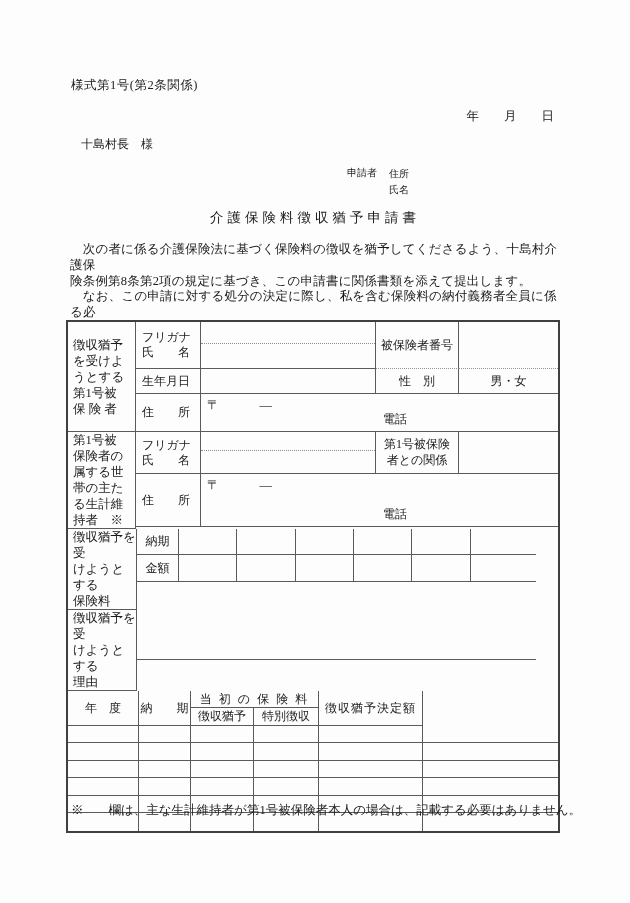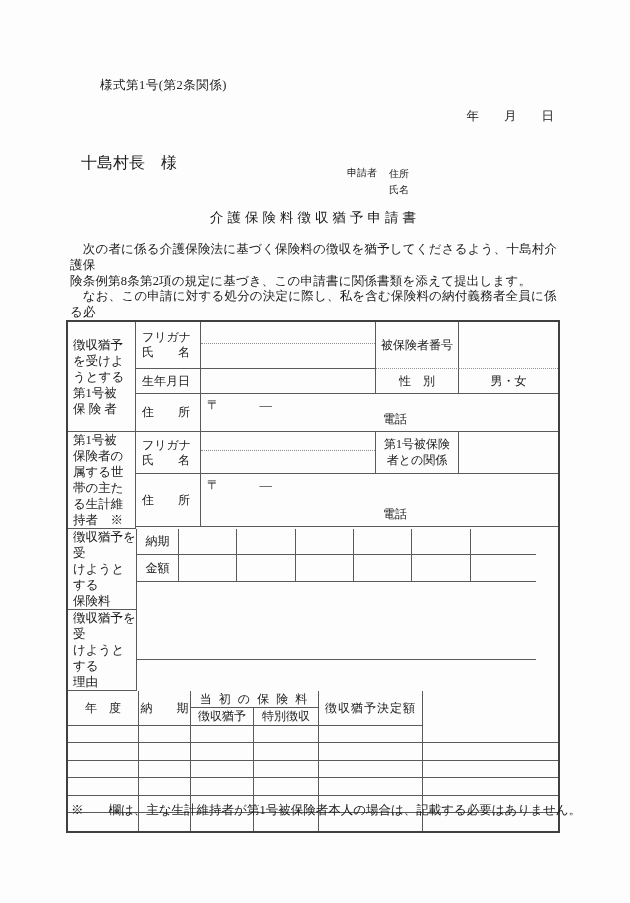--- a/index.html
+++ b/index.html
@@ -2,23 +2,23 @@
 <html><head>
 <meta charset="utf-8">
 <style>
   * { margin:0; padding:0; box-sizing:border-box; }
   body { background:#e8e8e8; font-family:"Liberation Serif","DejaVu Serif",serif; }
   .page {
     position:relative; width:630px; height:903px; margin:0 auto;
     background:#fdfdfd; color:#1b1b1b; overflow:hidden;
   }
   .abs { position:absolute; }
-  .form-number { left:71px; top:77px; font-size:12.5px; letter-spacing:0.5px;margin-left:29px; }
+  .form-number { left:71px; top:77px; font-size:12.5px; letter-spacing:0.5px; }
   .date-line  { right:76px; top:108px; font-size:12.5px; }
-  .addressee  { left:81px; top:136px; font-size:16px;margin-top:17px; }
+  .addressee  { left:81px; top:136px; font-size:12px; }
   .applicant  { left:347px; top:166px; font-size:10px; display:flex; }
   .applicant .fields { margin-left:12px; line-height:15.5px; }
   .form-title { left:0; top:209px; width:100%; text-align:center;
                 font-size:13.5px; letter-spacing:4px; }
   .body-par   { left:70px; top:242px; width:492px; font-size:12.5px;
                 line-height:15.8px; white-space:pre-line; letter-spacing:0.2px; }
   .footnote   { left:71px; top:802px; font-size:12.5px; }
 
   
   .tbl { position:absolute; left:66px; top:320px; width:494px;

